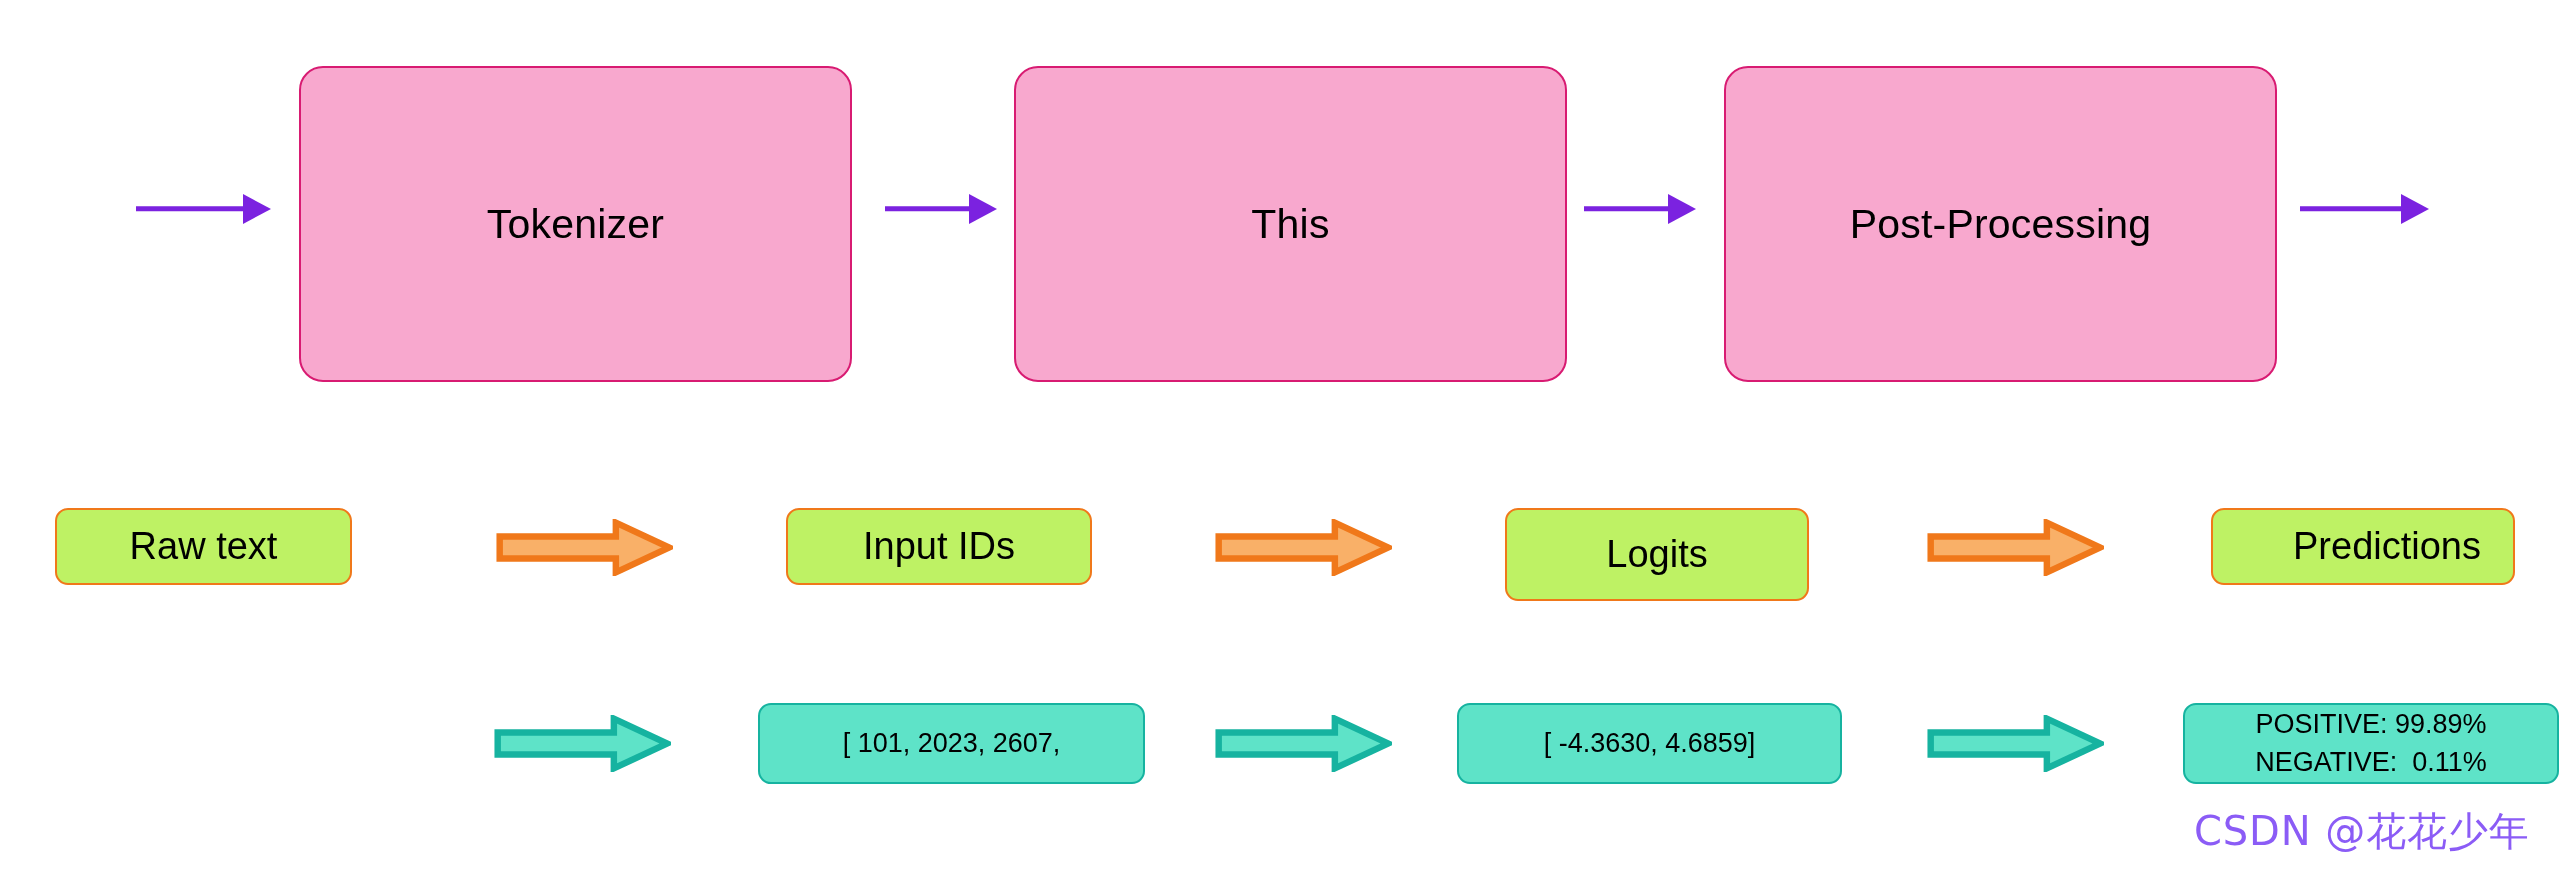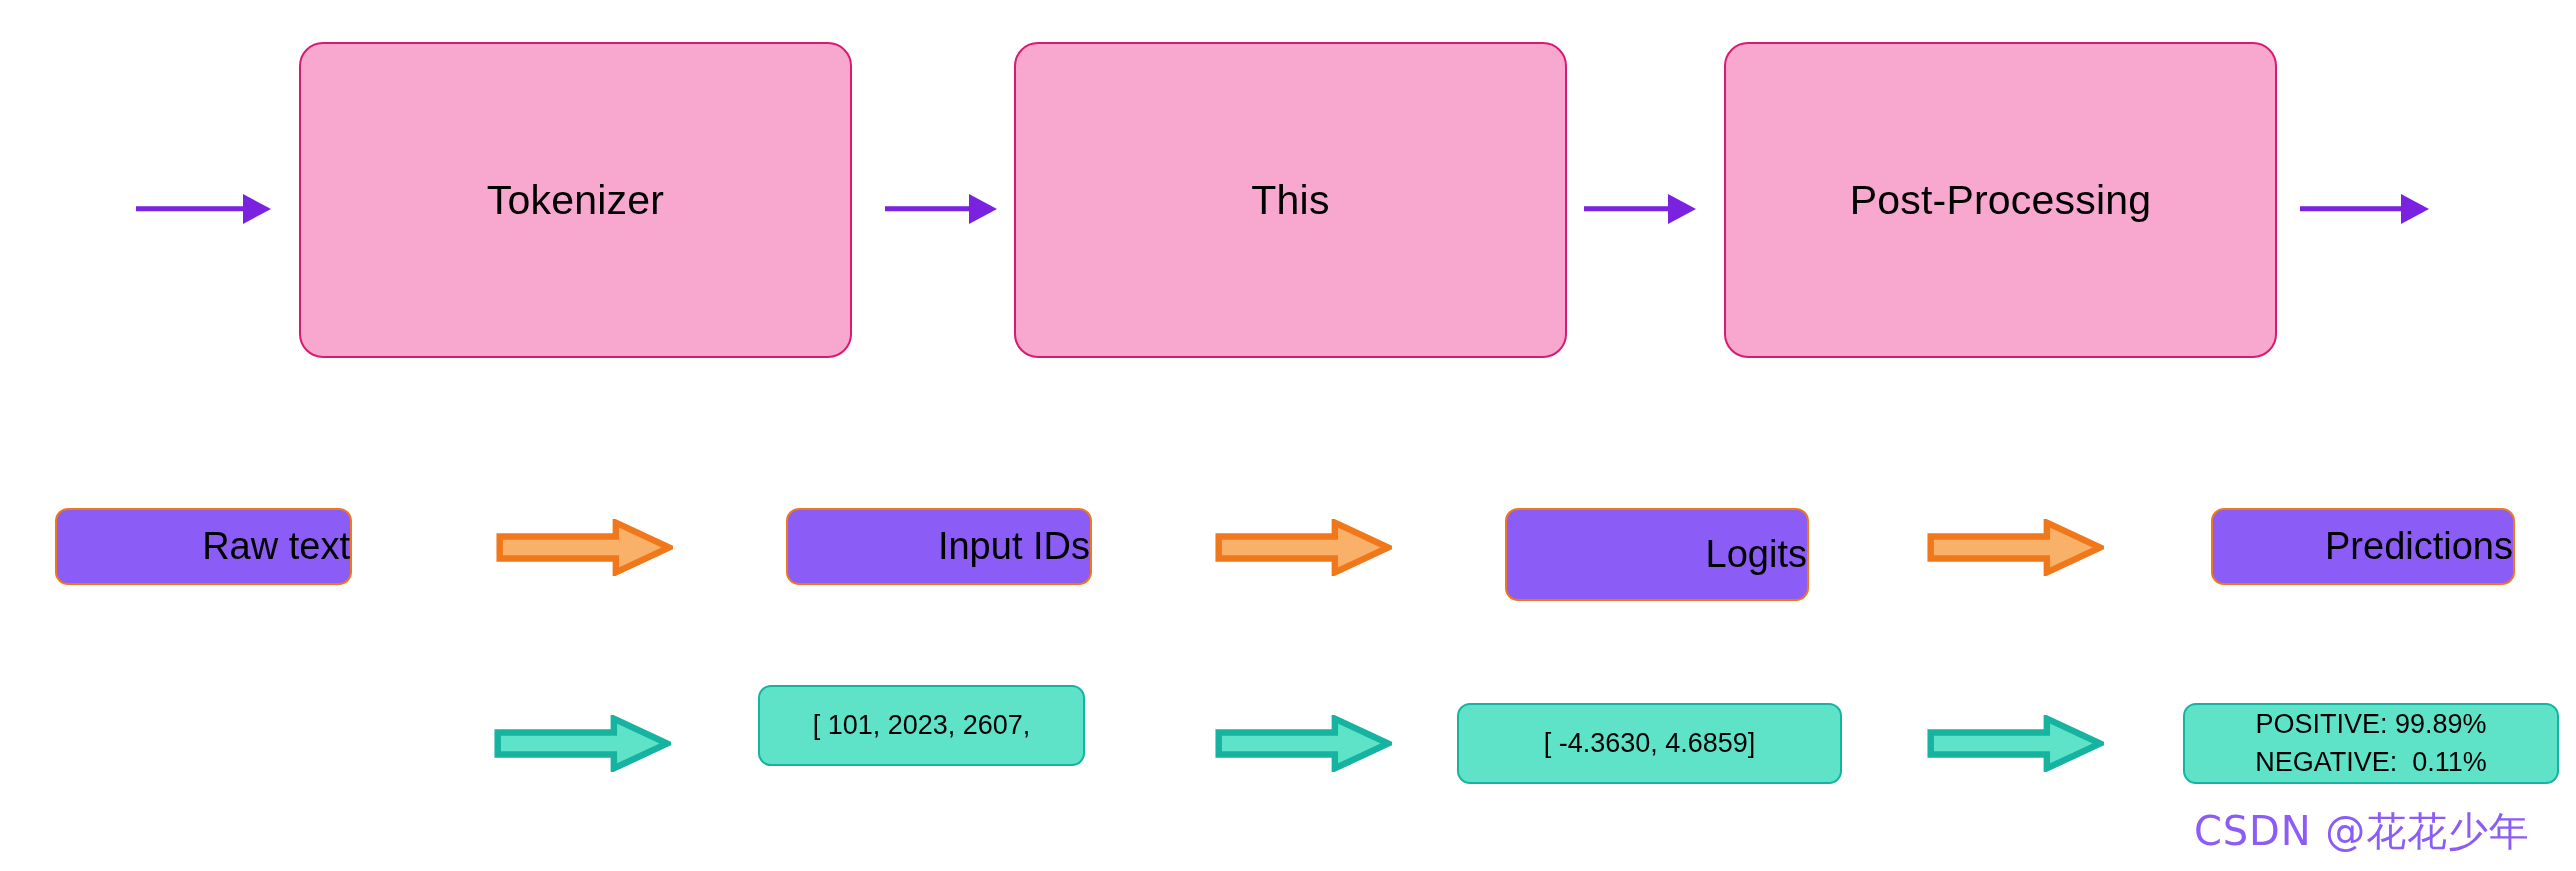--- a/index.html
+++ b/index.html
@@ -26,32 +26,33 @@
     background: #F8A8CE;
     border: 2.8px solid #D81B72;
     border-radius: 24px;
     display: flex;
     align-items: center;
     justify-content: center;
     color: #000000;
     font-size: 41px;
     font-weight: 400;
     letter-spacing: 0.2px;
+    margin-top: 24px;
   }
 
   
   .label-box {
     position: absolute;
     box-sizing: border-box;
-    background: #8b5cf6;
+    background: #bef264;
     border: 2.8px solid #F0781A;
     border-radius: 13px;
     display: flex;
     align-items: center;
-    justify-content: flex-end;
+    justify-content: center;
     color: #000000;
     font-size: 38px;
     line-height: 1.12;
     text-align: center;
   }
 
   
   .value-box {
     position: absolute;
     box-sizing: border-box;
@@ -177,21 +178,21 @@
     <span>Predictions</span>
   </div>
 
 
   <div class="block-arrow" style="left:494px; top:715px; width:177px; height:57px;">
     <svg viewBox="0 0 192 62" preserveAspectRatio="none">
       <polygon points="4,19 130,19 130,4 188,31 130,58 130,43 4,43" fill="#5EE3C8" stroke="#16B3A0" stroke-width="7" stroke-linejoin="miter"></polygon>
     </svg>
   </div>
 
-  <div class="value-box" style="left:758px; top:685px; width:327px; height:81px;">
+  <div class="value-box" style="left:758px; top:703px; width:387px; height:81px;">
     <span class="vline">[ 101, 2023, 2607,</span>
   </div>
 
   <div class="block-arrow" style="left:1215px; top:715px; width:177px; height:57px;">
     <svg viewBox="0 0 192 62" preserveAspectRatio="none">
       <polygon points="4,19 130,19 130,4 188,31 130,58 130,43 4,43" fill="#5EE3C8" stroke="#16B3A0" stroke-width="7" stroke-linejoin="miter"></polygon>
     </svg>
   </div>
 
   <div class="value-box" style="left:1457px; top:703px; width:385px; height:81px;">

